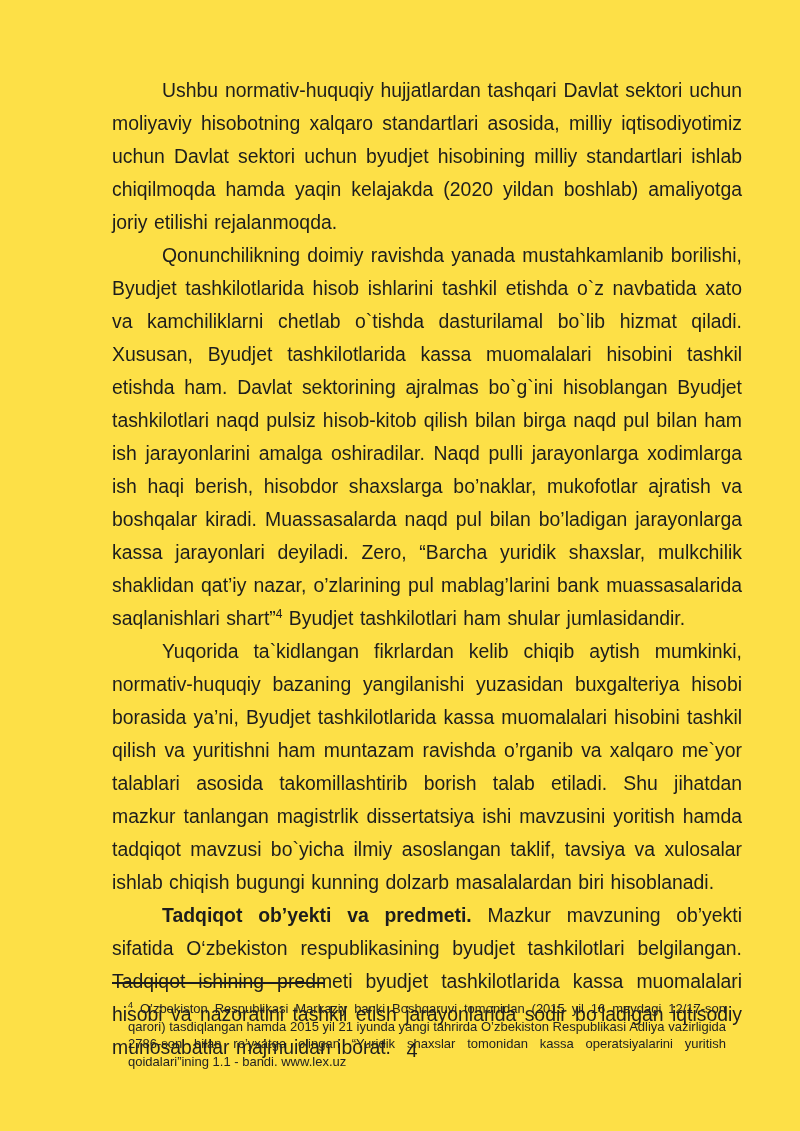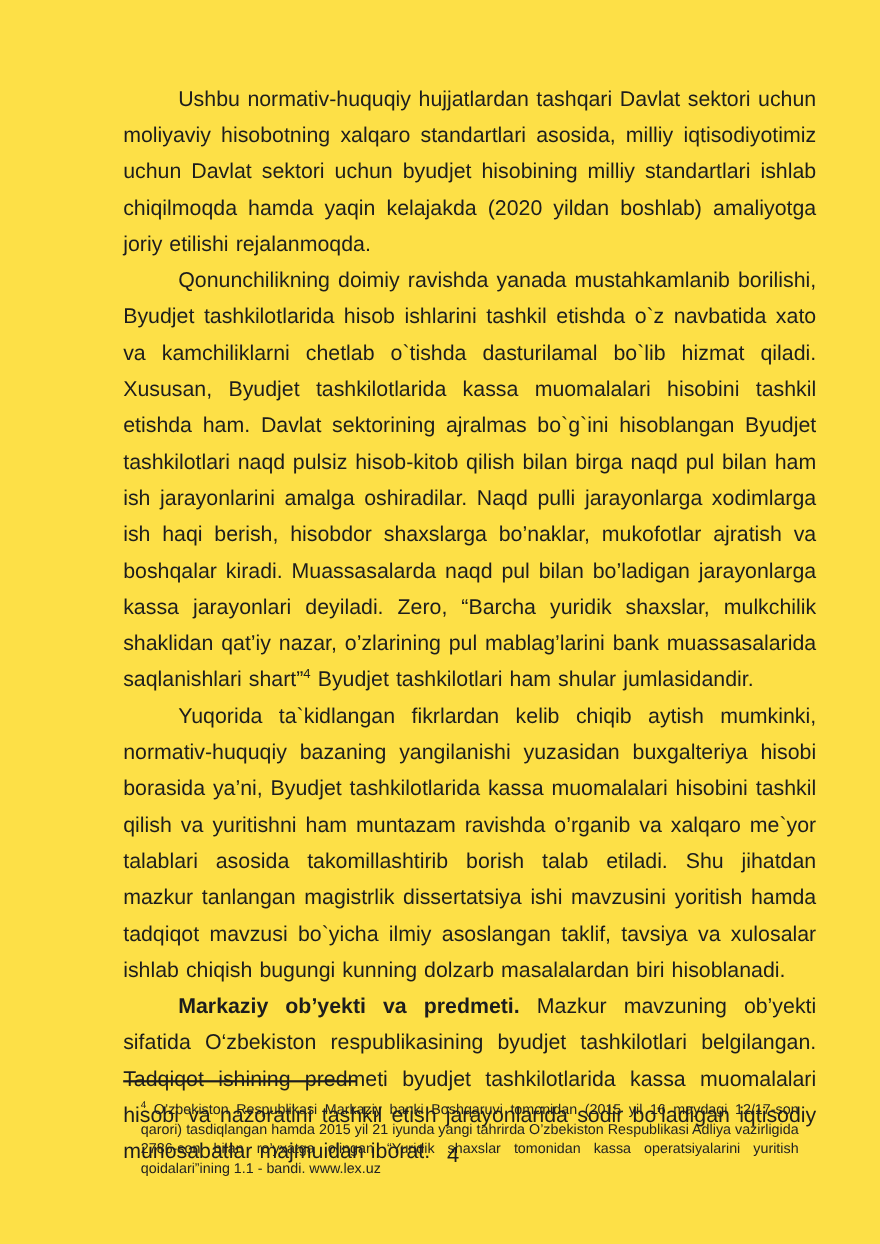--- a/index.html
+++ b/index.html
@@ -79,21 +79,21 @@
 <div class="page">
 
   <main class="body-text">
 
     <p>Ushbu normativ-huquqiy hujjatlardan tashqari Davlat sektori uchun moliyaviy hisobotning xalqaro standartlari asosida, milliy iqtisodiyotimiz uchun Davlat sektori uchun byudjet hisobining milliy standartlari ishlab chiqilmoqda hamda yaqin kelajakda (2020 yildan boshlab) amaliyotga joriy etilishi rejalanmoqda.</p>
 
     <p><span>Qonunchilikning doimiy ravishda yanada mustahkamlanib borilishi, Byudjet tashkilotlarida hisob ishlarini tashkil etishda o`z navbatida xato va kamchiliklarni chetlab o`tishda dasturilamal bo`lib hizmat qiladi. Xususan, Byudjet tashkilotlarida kassa muomalalari hisobini tashkil etishda ham. Davlat sektorining ajralmas bo`g`ini hisoblangan Byudjet tashkilotlari naqd pulsiz hisob-kitob qilish bilan birga naqd pul bilan ham ish jarayonlarini amalga oshiradilar. Naqd pulli jarayonlarga xodimlarga ish haqi berish, hisobdor shaxslarga bo’naklar, mukofotlar ajratish va boshqalar kiradi. Muassasalarda naqd pul bilan bo’ladigan jarayonlarga kassa jarayonlari deyiladi. Zero, “Barcha yuridik shaxslar, mulkchilik shaklidan qat’iy nazar, o’zlarining pul mablag’larini bank muassasalarida saqlanishlari shart”</span><sup class="fn-ref">4</sup><span> Byudjet tashkilotlari ham shular jumlasidandir.</span></p>
 
     <p>Yuqorida ta`kidlangan fikrlardan kelib chiqib aytish mumkinki, normativ-huquqiy bazaning yangilanishi yuzasidan buxgalteriya hisobi borasida ya’ni, Byudjet tashkilotlarida kassa muomalalari hisobini tashkil qilish va yuritishni ham muntazam ravishda o’rganib va xalqaro me`yor talablari asosida takomillashtirib borish talab etiladi. Shu jihatdan mazkur tanlangan magistrlik dissertatsiya ishi mavzusini yoritish hamda tadqiqot mavzusi bo`yicha ilmiy asoslangan taklif, tavsiya va xulosalar ishlab chiqish bugungi kunning dolzarb masalalardan biri hisoblanadi.</p>
 
-    <p><b>Markaziy ob’yekti va predmeti.</b><span> Mazkur mavzuning ob’yekti sifatida O‘zbekiston respublikasining byudjet tashkilotlari belgilangan. Tadqiqot ishining predmeti byudjet tashkilotlarida kassa muomalalari hisobi va nazoratini tashkil etish jarayonlarida sodir bo’ladigan iqtisodiy munosabatlar majmuidan iborat.</span></p>
+    <p><b>Tadqiqot ob’yekti va predmeti.</b><span> Mazkur mavzuning ob’yekti sifatida O‘zbekiston respublikasining byudjet tashkilotlari belgilangan. Tadqiqot ishining predmeti byudjet tashkilotlarida kassa muomalalari hisobi va nazoratini tashkil etish jarayonlarida sodir bo’ladigan iqtisodiy munosabatlar majmuidan iborat.</span></p>
 
   </main>
 
   <footer class="footer-area">
     <div class="footnote-rule"></div>
     <p class="footnote"><sup>4</sup><span> O’zbekiston Respublikasi Markaziy banki Boshqaruvi tomonidan (2015 yil 16 maydagi 12/17-son qarori) tasdiqlangan hamda 2015 yil 21 iyunda yangi tahrirda O’zbekiston Respublikasi Adliya vazirligida 2786-son bilan ro’yxatga olingan “Yuridik shaxslar tomonidan kassa operatsiyalarini yuritish qoidalari”ining 1.1 - bandi. www.lex.uz</span></p>
   </footer>
 
   <div class="page-number">4</div>
 

